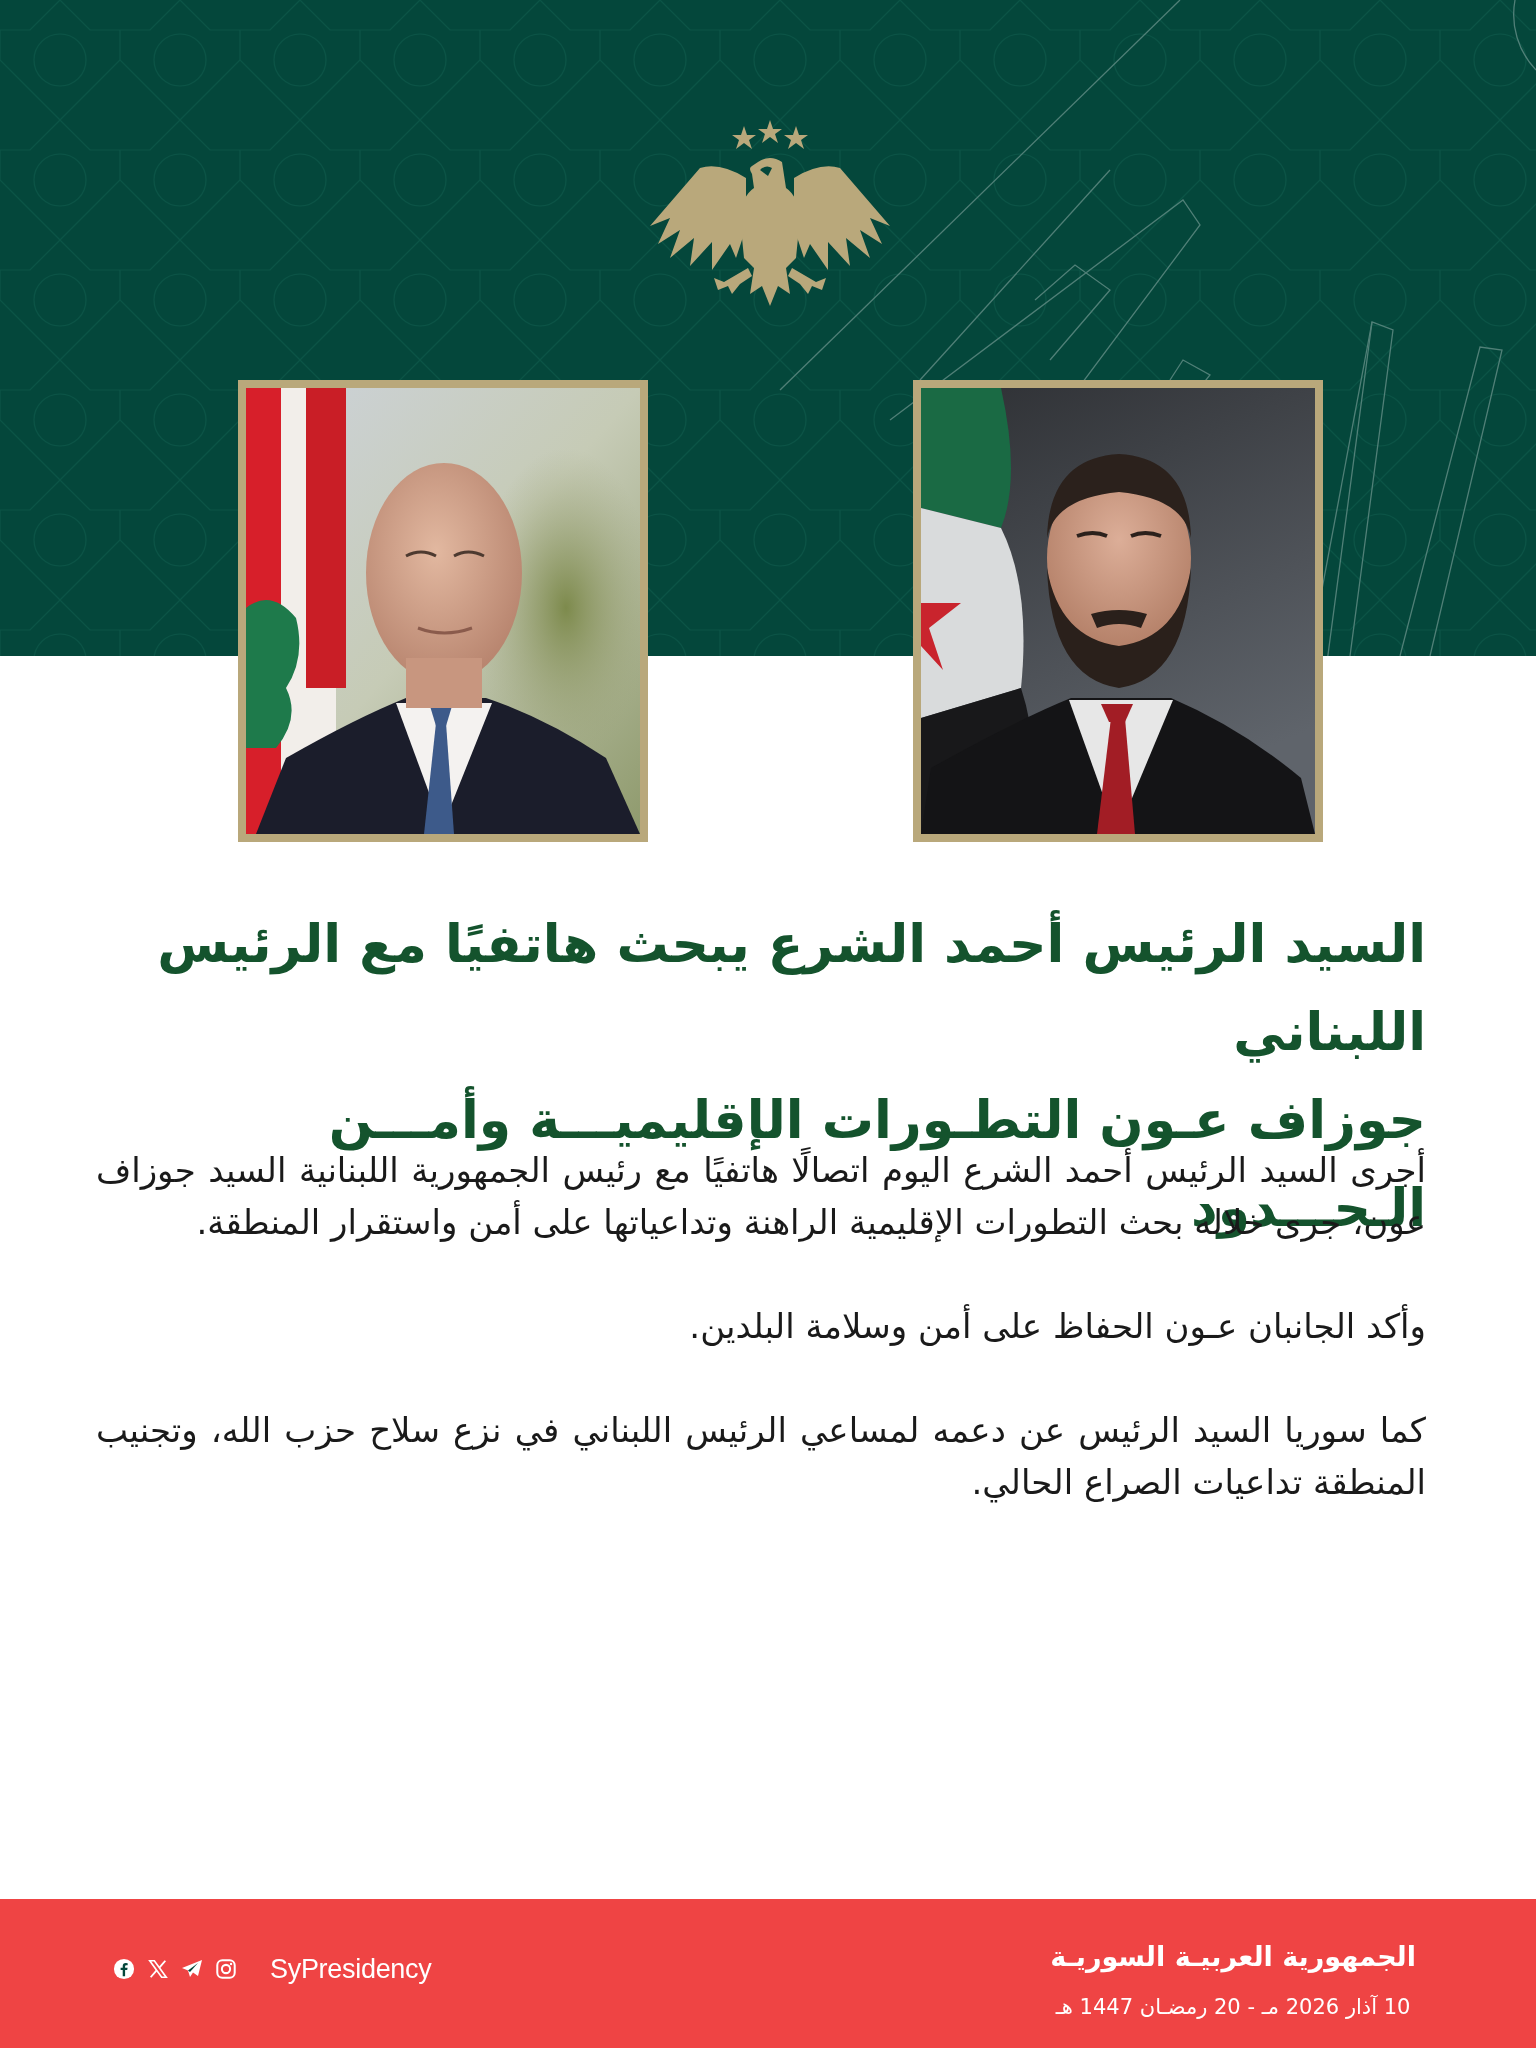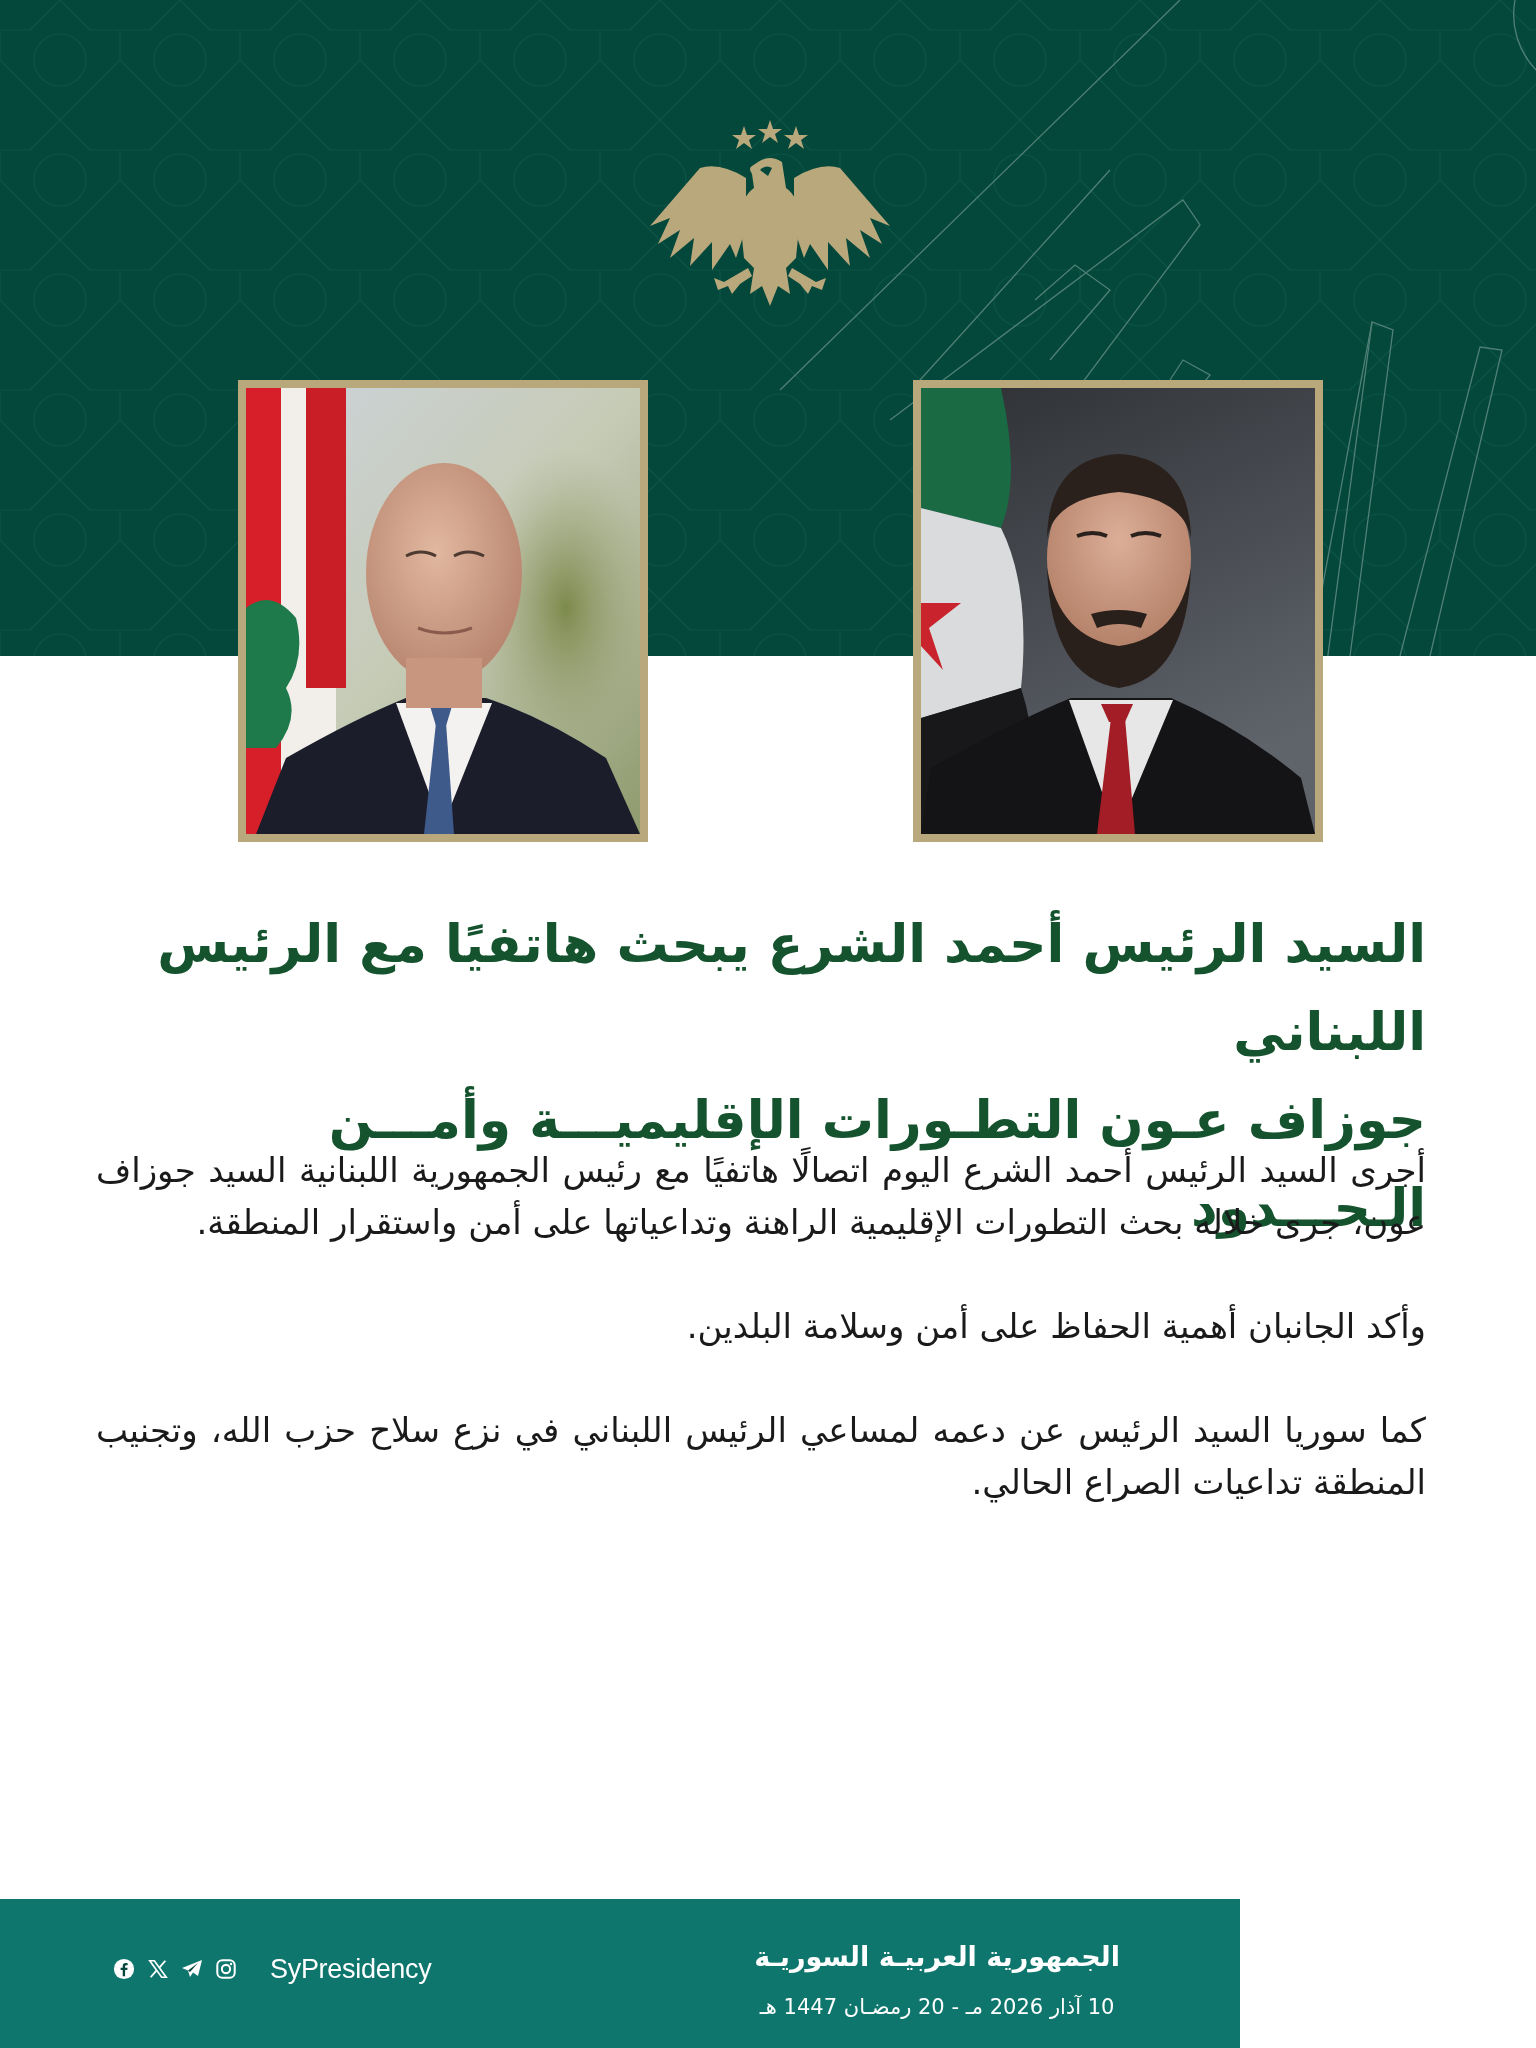--- a/index.html
+++ b/index.html
@@ -32,22 +32,22 @@
     }
     .body-text {
       position: absolute; right: 110px; top: 1112px; width: 1330px;
       direction: rtl; text-align: justify; text-align-last: right;
       font-family: "DejaVu Sans", sans-serif;
       font-size: 34px; line-height: 52px; color: #1a1a1a;
     }
     .body-text p { margin-bottom: 52px; margin-top: 32px; }
 
     .footer {
-      position: absolute; left: 0; top: 1899px; width: 1240px; height: 149px;
-      background: #0f766e;
+      position: absolute; left: 0; top: 1899px; width: 1536px; height: 149px;
+      background: #ef4444;
     }
     .footer-left {
       position: absolute; left: 112px; top: 50px; height: 40px;
       display: flex; align-items: center; gap: 10px; direction: ltr;
     }
     .social-icon { width: 24px; height: 24px; display: inline-flex; align-items: center; justify-content: center; }
     .handle {
       color: #ffffff; font-family: "Liberation Sans", sans-serif;
       font-size: 27px; margin-left: 22px; letter-spacing: -0.3px;
     }
@@ -177,21 +177,21 @@
   </div>
 </div>
 
 <h1 class="headline">
   <div>السيد الرئيس أحمد الشرع يبحث هاتفيًا مع الرئيس اللبناني</div>
   <div>جوزاف عـون التطـورات الإقليميـــة وأمـــن الـحـــدود</div>
 </h1>
 
 <div class="body-text">
   <p>أجرى السيد الرئيس أحمد الشرع اليوم اتصالًا هاتفيًا مع رئيس الجمهورية اللبنانية السيد جوزاف عون، جرى خلاله بحث التطورات الإقليمية الراهنة وتداعياتها على أمن واستقرار المنطقة.</p>
-  <p>وأكد الجانبان أهمية الحفاظ على أمن وسلامة البلدين.</p>
+  <p>وأكد الجانبان عـون الحفاظ على أمن وسلامة البلدين.</p>
   <p>كما سوريا السيد الرئيس عن دعمه لمساعي الرئيس اللبناني في نزع سلاح حزب الله، وتجنيب المنطقة تداعيات الصراع الحالي.</p>
 </div>
 
 <div class="footer">
   <div class="footer-left">
     <span class="social-icon">
       <svg width="22" height="22" viewBox="0 0 24 24">
           <circle cx="12" cy="12" r="11" fill="#ffffff"></circle>
           <path d="M13.2 20 V13.2 H15.5 L15.9 10.6 H13.2 V9 Q13.2 7.9 14.4 7.9 H16 V5.6 Q15 5.4 13.9 5.4 Q10.6 5.4 10.6 8.7 V10.6 H8.3 V13.2 H10.6 V20 Z" fill="#04473b"></path>
         </svg>

